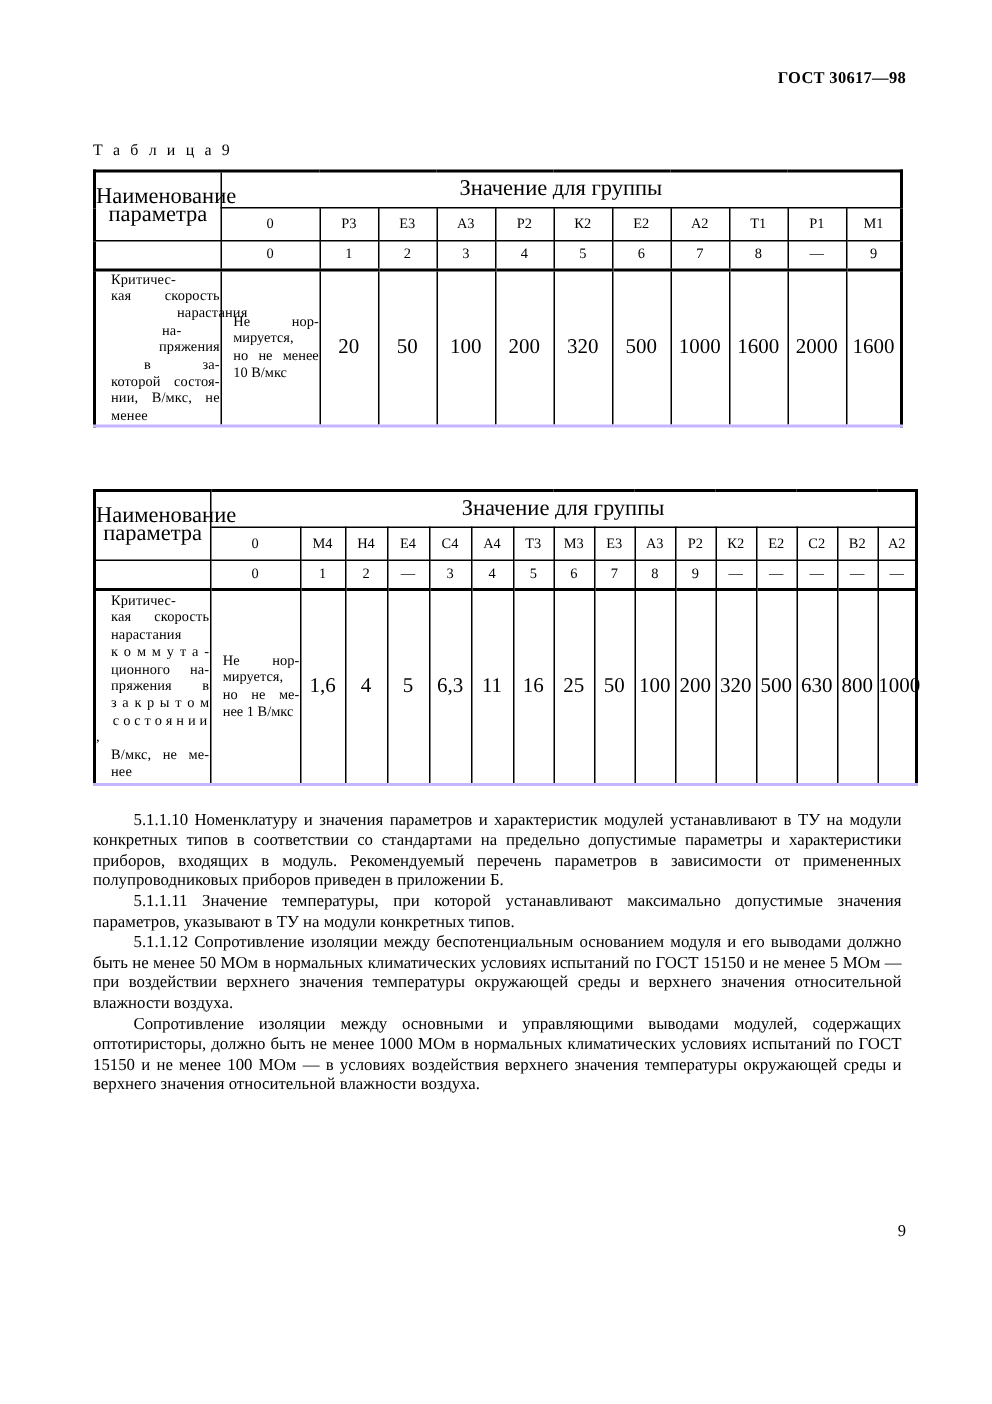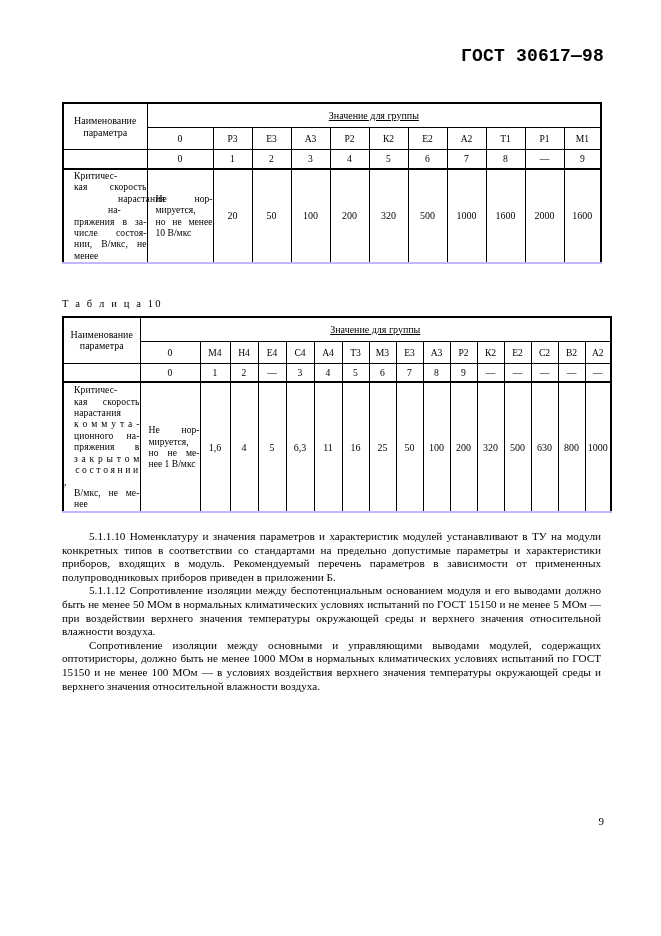--- a/index.html
+++ b/index.html
@@ -21,25 +21,24 @@
     width: 661px;
     height: 936px;
     padding: 0;
   }
 
   
   .doc-header {
     position: absolute;
     top: 46px;
     right: 57px;
-    font-size: 18px;
+    font-size: 11px;
     font-weight: bold;
     letter-spacing: 0.2px;
     white-space: nowrap;
-    font-family: Liberation Mono, monospace;
   }
 
   
   .content {
     position: absolute;
     left: 62px;
     top: 78px;
     width: 539px;
   }
   p.para {
@@ -76,30 +75,29 @@
   table.gost tr.header-last td,
   table.gost tr.header-last th {
     border-bottom: 2px solid #000;
   }
   table.gost .outer-l { border-left: 2px solid #000; }
   table.gost .outer-r { border-right: 2px solid #000; }
   table.gost tr.top-row td, table.gost tr.top-row th { border-top: 2px solid #000; }
   table.gost tr.bottom-row td { border-bottom: 2px solid #c4b5fd; }
 
   .cell-name {
-    font-size: 10px;
+    font-size: 15px;
     line-height: 11.5px;
     text-align: center;
     padding: 0 3px;
     font-family: Liberation Serif, serif;
   }
   .spanhead {
-    font-size: 10px;
+    font-size: 15px;
     height: 23px;
-    text-decoration: underline;
   }
   .grouphead { height: 22px; }
   .numrow { height: 19px; }
 
   .param-cell {
     text-align: justify;
     text-align-last: justify;
     font-size: 9.6px;
     line-height: 11.4px;
     padding: 4px 4px 3px 4px;
@@ -116,21 +114,21 @@
     font-size: 9.6px;
     line-height: 11.4px;
     padding: 4px 4px 3px 4px;
     vertical-align: top;
     text-indent: 8px;
   }
   .norm-cell .lastline { text-align-last: left; }
   .val-cell {
     vertical-align: bottom;
     padding-bottom: 3px;
-    font-size: 10px;
+    font-size: 14px;
   }
 
   .page-number {
     position: absolute;
     right: 57px;
     top: 815px;
     font-size: 11px;
   }
   .blockgap-lg { height: 17px; }
 </style>
@@ -139,20 +137,21 @@
 
 <div class="page">
 
   <div class="doc-header">ГОСТ 30617—98</div>
 
   <div class="content">
 
 
     <div class="blockgap-lg"></div>
 
+    <div class="table-caption">Т а б л и ц а  9</div>
 
     <div style="height:7px"></div>
 
     <table class="gost">
       <colgroup>
         <col style="width:84px">
         <col style="width:66px">
         <col style="width:39px">
         <col style="width:39px">
         <col style="width:39px">
@@ -194,22 +193,22 @@
           <td>7</td>
           <td>8</td>
           <td>—</td>
           <td class="outer-r">9</td>
         </tr>
         <tr class="bottom-row">
           <td class="outer-l param-cell" style="height:92px">
             <span style="display: block;">Критичес-</span>
             <span style="display: block;">кая  скорость</span>
             <span style="display: block; margin-left: 44px;">нарастания на-</span>
-            <span style="display: block;">пряжения в за-</span>
-            <span style="display: block;">числе состоя-</span>
+            <span style="display: block; margin-left: 32px;">пряжения в за-</span>
+            <span style="display: block;">которой состоя-</span>
             <span style="display: block;">нии, В/мкс, не</span>
             <span class="lastline" style="display: block;">менее</span>
           </td>
           <td class="norm-cell">
             <span style="display: block;">Не нор-</span>
             <span style="display: block;">мируется,</span>
             <span style="display: block;">но не менее</span>
             <span class="lastline" style="display: block;">10  В/мкс</span>
           </td>
           <td class="val-cell">20</td>
@@ -224,21 +223,20 @@
           <td class="val-cell outer-r">1600</td>
         </tr>
       </tbody>
     </table>
 
     <div class="blockgap-lg"></div>
 
 
     <div class="blockgap-lg"></div>
 
-    <div class="table-caption">Т а б л и ц а  10</div>
 
     <div style="height:7px"></div>
 
     <table class="gost">
       <colgroup>
         <col style="width:77px">
         <col style="width:60px">
         <col style="width:30px">
         <col style="width:28px">
         <col style="width:28px">
@@ -331,20 +329,21 @@
           <td class="val-cell">630</td>
           <td class="val-cell">800</td>
           <td class="val-cell outer-r">1000</td>
         </tr>
       </tbody>
     </table>
 
     <div class="blockgap-lg"></div>
 
     <p class="para">5.1.1.10  Номенклатуру и значения параметров и характеристик модулей устанавливают в ТУ на модули конкретных типов в соответствии со стандартами на предельно допустимые параметры и характеристики приборов, входящих в модуль. Рекомендуемый перечень параметров в зависимости от примененных полупроводниковых приборов приведен в приложении Б.</p>
+    <p class="para">5.1.1.11  Значение температуры, при которой устанавливают максимально допустимые значения параметров, указывают в ТУ на модули конкретных типов.</p>
     <p class="para">5.1.1.12  Сопротивление изоляции между беспотенциальным основанием модуля и его выводами должно быть не менее 50  МОм в нормальных климатических условиях испытаний по ГОСТ 15150 и не менее 5  МОм — при воздействии верхнего значения температуры окружающей среды и верхнего значения относительной влажности воздуха.</p>
     <p class="para">Сопротивление изоляции между основными и управляющими выводами модулей, содержащих оптотиристоры, должно быть не менее 1000  МОм в нормальных климатических условиях испытаний по ГОСТ 15150 и не менее 100  МОм — в условиях воздействия верхнего значения температуры окружающей среды и верхнего значения относительной влажности воздуха.</p>
 
   </div>
 
   <div class="page-number">9</div>
 
 </div>
 
 </body></html>

